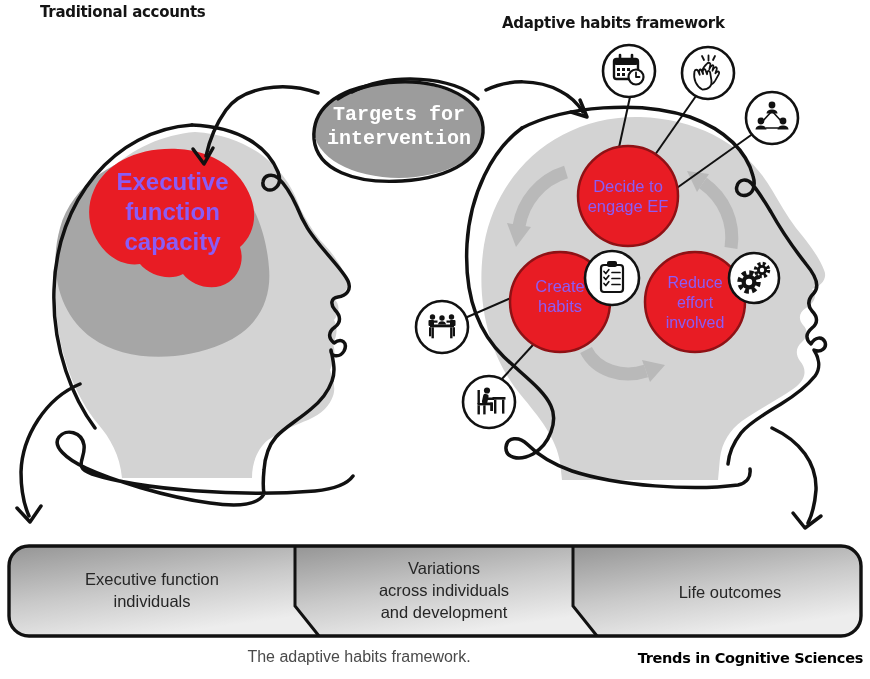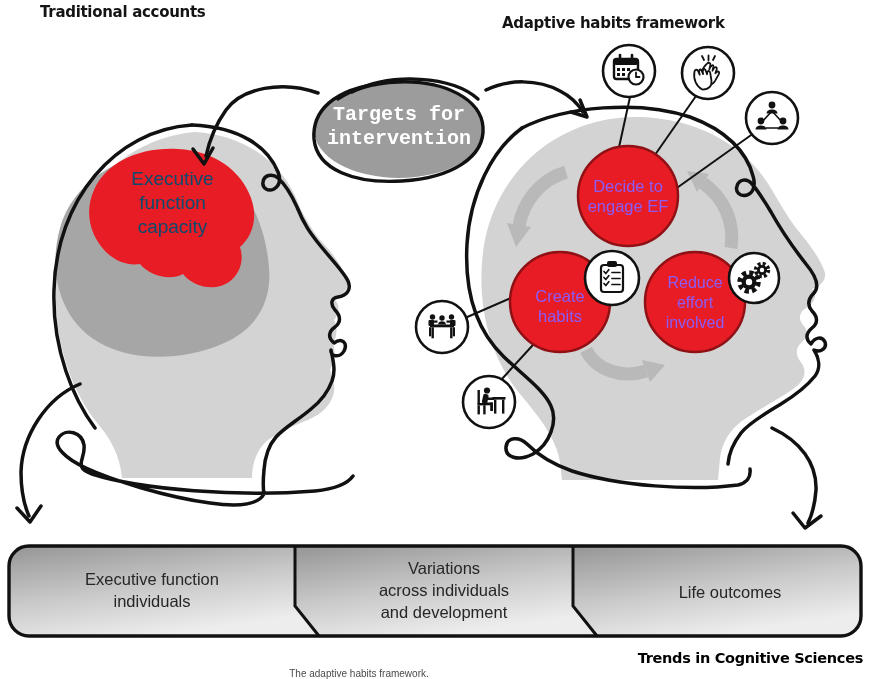--- a/index.html
+++ b/index.html
@@ -4,25 +4,25 @@
 <style>
   html,body{margin:0;padding:0;background:#fff;}
   #canvas{position:relative;width:870px;height:679px;background:#fff;overflow:hidden;
           font-family:"Liberation Sans", sans-serif;}
   #art{position:absolute;left:0;top:0;}
   .txt{position:absolute;white-space:pre-line;text-align:center;pointer-events:none;
        font-family:"Liberation Sans", sans-serif;}
   .title{font-family:"DejaVu Sans", sans-serif;font-weight:800;font-size:15px;color:#141414;
          letter-spacing:-0.3px;white-space:nowrap;text-align:left;}
   .bubble-label{font-size:20px;font-weight:700;color:#ffffff;line-height:1.22;font-family:Liberation Mono, monospace;}
-  .blob-label{font-size:19px;font-weight:400;color:#0c4a6e;line-height:1.25;}
+  .blob-label{font-size:24px;font-weight:700;color:#8b5cf6;line-height:1.25;}
   .circle-label{font-size:16.5px;font-weight:400;color:#8b5cf6;line-height:1.24;}
   .circle-label.small{font-size:16px;}
   .banner-label{font-size:16.5px;font-weight:400;color:#262626;line-height:1.32;}
-  .caption{font-size:10px;color:#4a4a4a;font-weight:400;margin-top:20px;}
+  .caption{font-size:16px;color:#4a4a4a;font-weight:400;}
   .journal{font-family:"DejaVu Sans", sans-serif;font-size:14.5px;font-weight:800;color:#000;
            letter-spacing:-0.3px;white-space:nowrap;text-align:right;}
 </style>
 </head>
 <body>
 
 <div id="canvas">
 
 <svg id="art" width="870" height="679" viewBox="0 0 870 679">
   <defs>
@@ -251,21 +251,21 @@
 
 <div class="txt bubble-label" style="left:318px;top:103px;width:162px;">Targets for
 intervention</div>
 
 <div class="txt blob-label" style="left:90px;top:167px;width:165px;">Executive
 function
 capacity</div>
 
 <div class="txt circle-label" style="left:566px;top:176px;width:124px;">Decide to
 engage EF</div>
-<div class="txt circle-label" style="left:505px;top:286px;width:110px;">Create
+<div class="txt circle-label" style="left:505px;top:276px;width:110px;">Create
 habits</div>
 <div class="txt circle-label small" style="left:640px;top:273px;width:110px;">Reduce
 effort
 involved</div>
 
 <div class="txt banner-label" style="left:28px;top:569px;width:248px;">Executive function
 individuals</div>
 <div class="txt banner-label" style="left:318px;top:558px;width:252px;">Variations
 across individuals
 and development</div>

